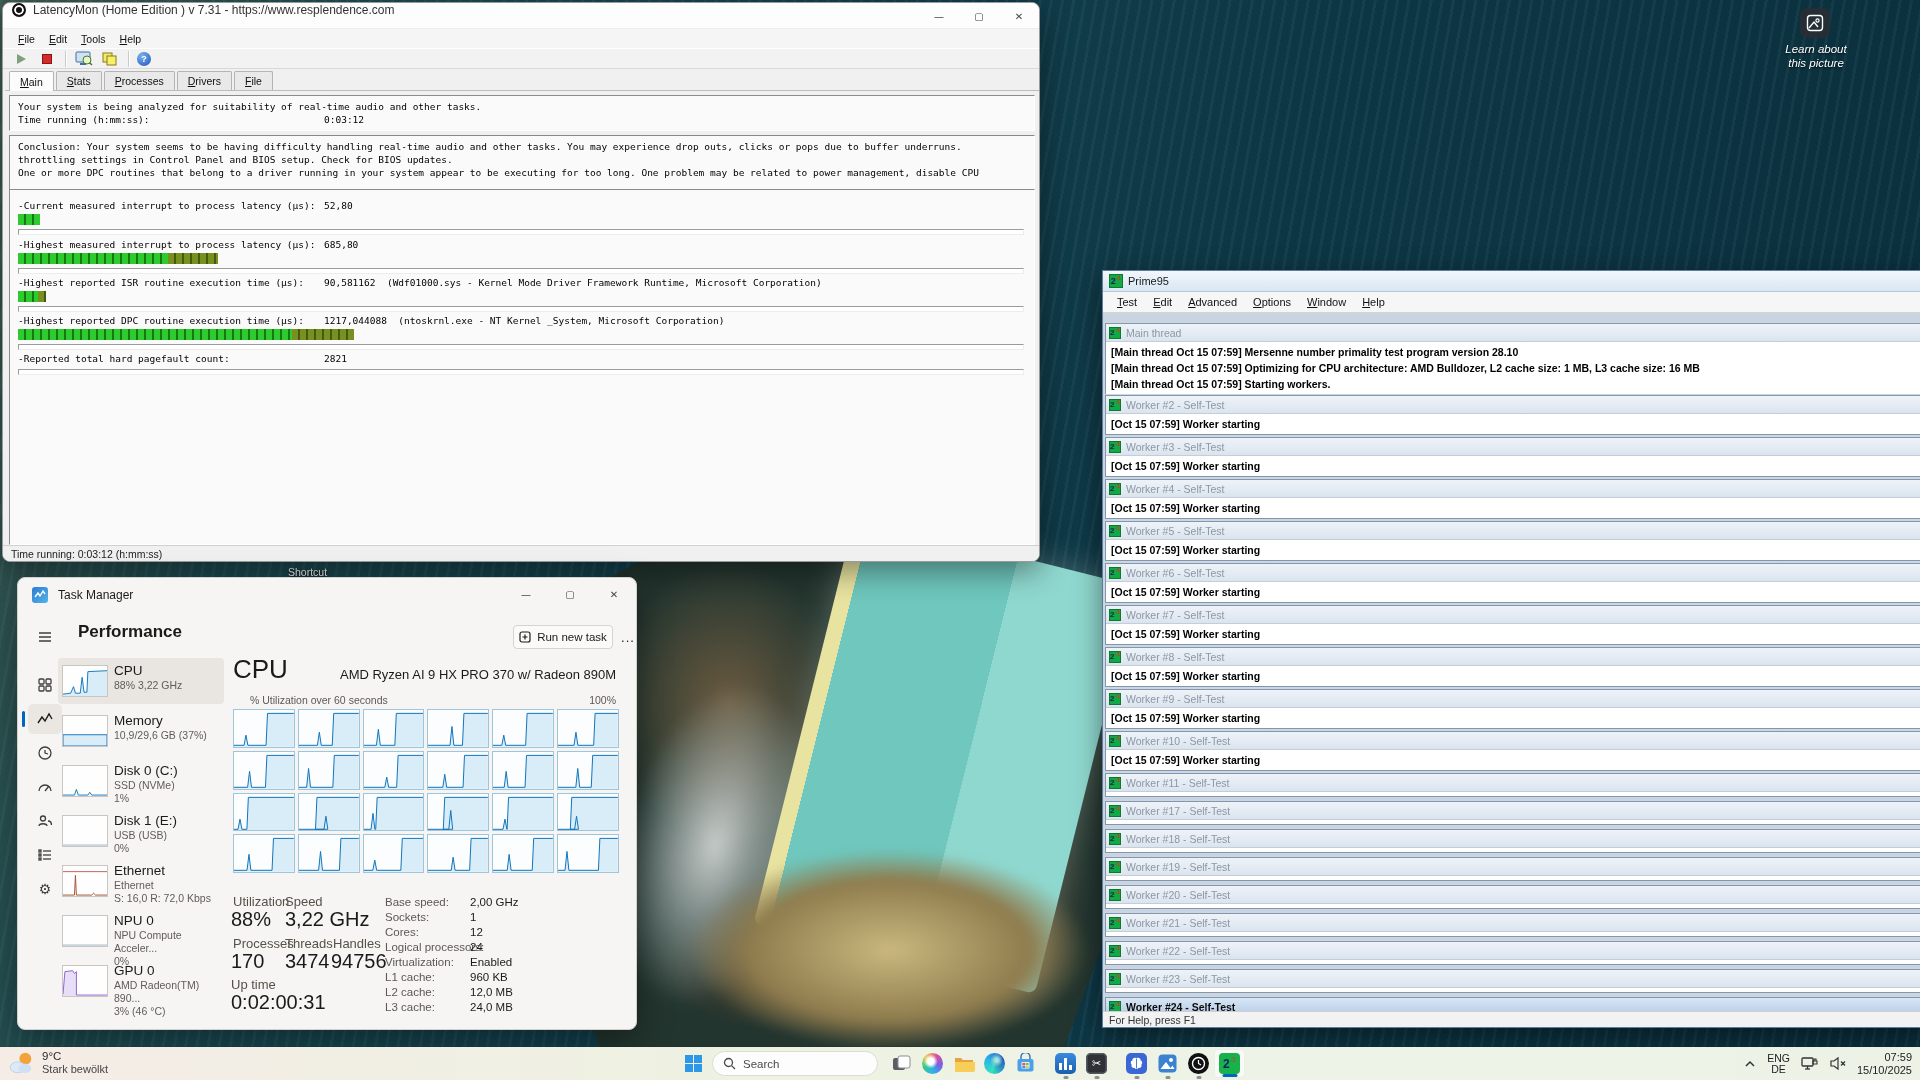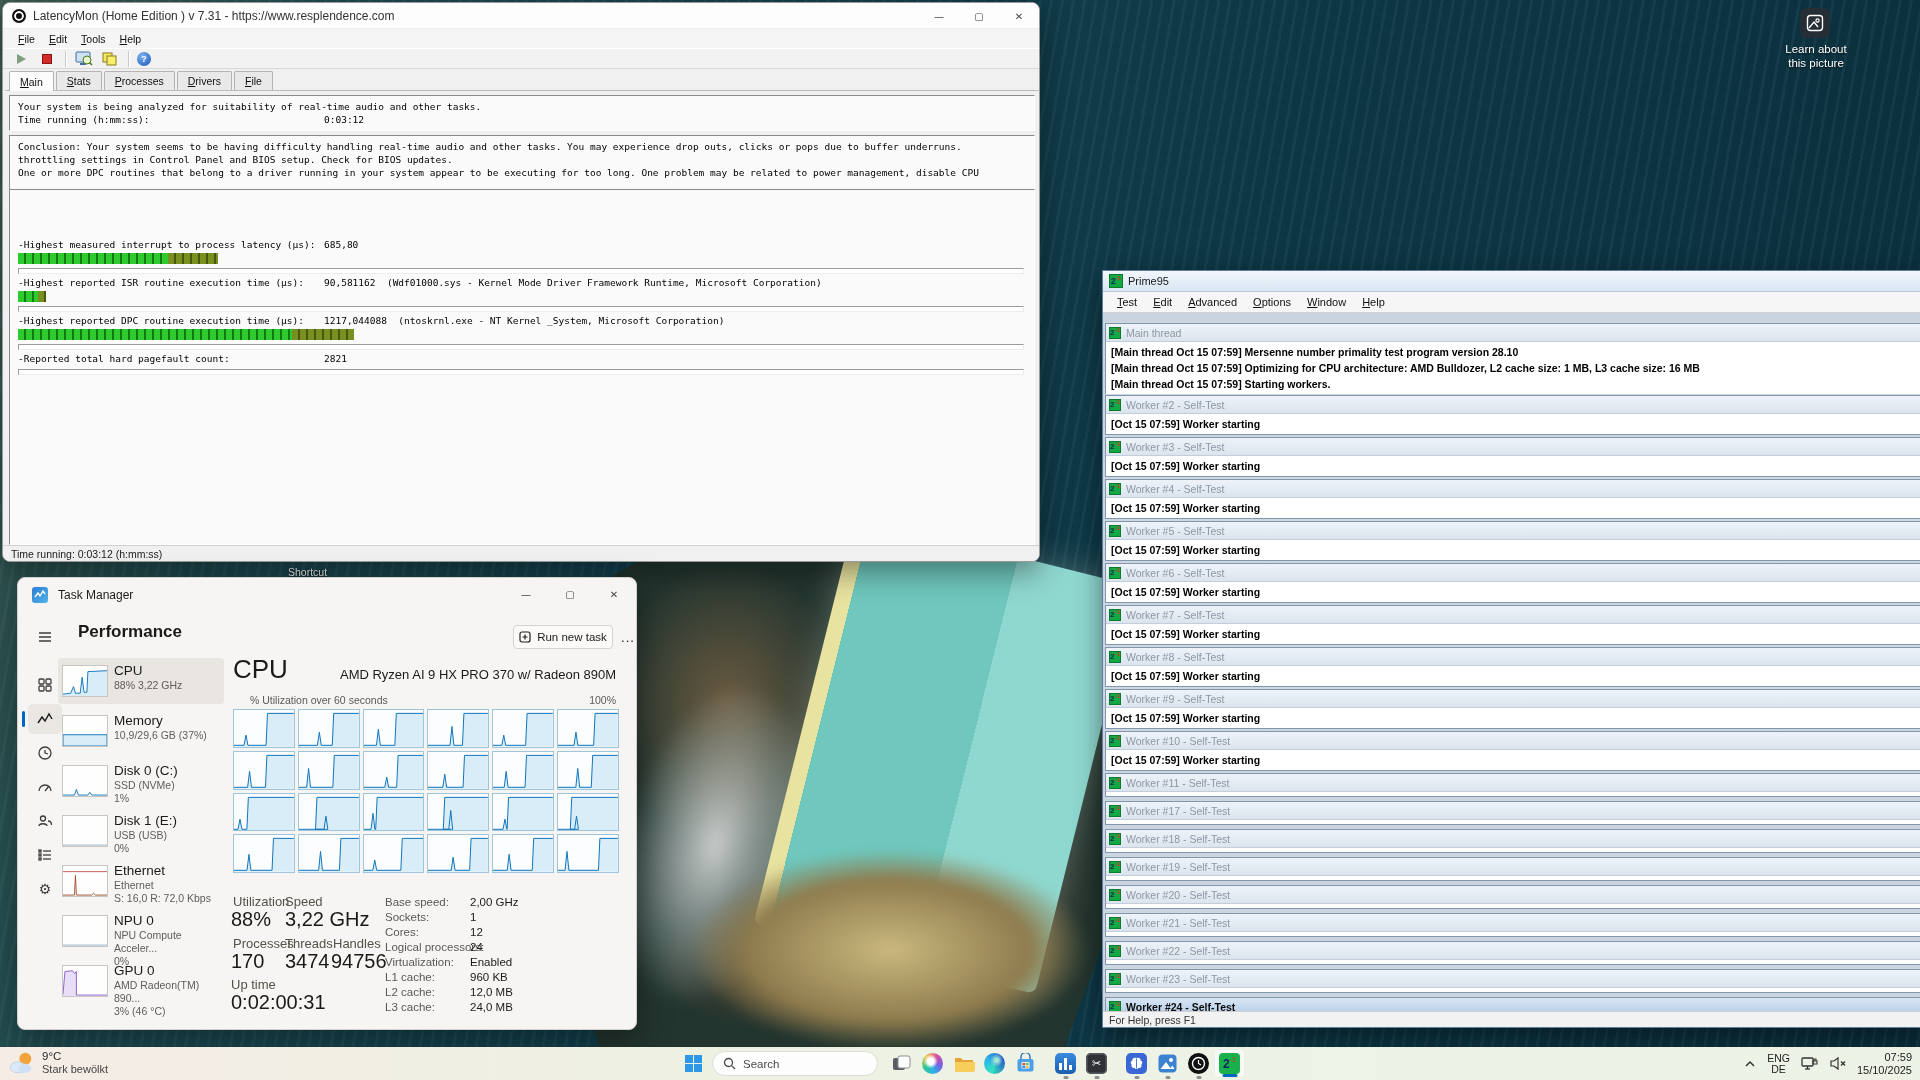--- a/index.html
+++ b/index.html
@@ -23,27 +23,27 @@
   .wp-pool { position:absolute; left:800px; top:545px; width:290px; height:420px; transform:rotate(14deg);
     background:linear-gradient(90deg,#e8e3a0 0 16px, #6fc7bd 16px 58%, #8fd8cf 58%);
     border-radius:8px; box-shadow:0 0 34px rgba(255,255,240,.25); }
   .wp-sand { position:absolute; left:690px; top:850px; width:400px; height:200px;
     background:radial-gradient(closest-side,#c9b87e,#8f7c4e 70%,transparent); filter:blur(4px); }
 
   
   .learn-pic { position:absolute; left:1800px; top:8px; width:120px; text-align:left; }
   .learn-pic .lp-ico { width:30px; height:30px; border-radius:7px; background:rgba(42,46,52,.85);
     display:flex; align-items:center; justify-content:center; }
-  .learn-pic .lp-label { color:#fff; font-size:11.5px; text-shadow:0 1px 2px rgba(0,0,0,.8); margin-top:4px; line-height:14px; width:64px; text-align:center; margin-left:-16px; }
+  .learn-pic .lp-label { color:#fff; font-size:11.5px; text-shadow:0 1px 2px rgba(0,0,0,.8); margin-top:4px; line-height:14px; width:64px; text-align:center; margin-left:-16px;font-style:italic; }
   .shortcut-label { position:absolute; left:288px; top:566px; color:#fff; font-size:10.5px; text-shadow:0 1px 2px rgba(0,0,0,.9); }
 
   
   .lm-win { position:absolute; left:2px; top:2px; width:1038px; height:560px; background:#f0f0f0;
     border:1px solid #9a9a9a; border-radius:8px; box-shadow:0 10px 30px rgba(0,0,0,.4); overflow:hidden; }
-  .lm-titlebar { position:absolute; left:0; top:0; right:0; height:26px; background:#fdfdfd; display:flex; align-items:center; padding-left:9px; border-bottom:1px solid #ececec; }
+  .lm-titlebar { position:absolute; left:0; top:0; right:0; height:26px; background:#fdfdfd; display:flex; align-items:flex-start; padding-left:9px; border-bottom:1px solid #ececec; }
   .lm-appico { width:14px; height:14px; border-radius:50%; background:#111; border:2px solid #111; box-shadow:inset 0 0 0 2px #fff; margin-right:7px; }
   .lm-title { font-size:12px; color:#333; }
   .lm-caption-btns { position:absolute; right:0; top:0; height:26px; display:flex; }
   .lm-cap { width:40px; height:26px; display:flex; align-items:center; justify-content:center; font-size:10px; color:#444; font-family:"DejaVu Sans", sans-serif; }
   .lm-menubar { position:absolute; left:0; top:26px; right:0; height:19px; background:#f5f5f5; display:flex; align-items:center; padding-left:8px; gap:0; }
   .lm-menu-item { display:inline-block; font-size:10.5px; color:#111; padding:2px 7px; }
   .lm-menu-item::first-letter { text-decoration:underline; }
   .lm-toolbar { position:absolute; left:0; top:45px; right:0; height:21px; background:#f2f2f2; border-top:1px solid #fff; border-bottom:1px solid #d8d8d8; display:flex; align-items:center; padding-left:8px; gap:6px; }
   .lm-tool { width:20px; height:16px; display:flex; align-items:center; justify-content:center; }
   .lm-sep { width:1px; height:16px; background:#c9c9c9; box-shadow:1px 0 0 #fff; margin:0 2px; }
@@ -395,20 +395,28 @@
       <div class="lm-box" style="top:4px;height:36px">
         <span class="lm-line">Your system is being analyzed for suitability of real-time audio and other tasks.</span>
         <span class="lm-kv"><span class="k">Time running (h:mm:ss):</span><span>0:03:12</span></span>
       </div>
       <div class="lm-box" style="top:44px;height:60px">
         <span class="lm-line">Conclusion: Your system seems to be having difficulty handling real-time audio and other tasks. You may experience drop outs, clicks or pops due to buffer underruns.</span>
         <span class="lm-line">throttling settings in Control Panel and BIOS setup. Check for BIOS updates.</span>
         <span class="lm-line">One or more DPC routines that belong to a driver running in your system appear to be executing for too long. One problem may be related to power management, disable CPU</span>
       </div>
       <div class="lm-box" style="top:98px;height:356px;padding:0">
+        <div class="lm-metric" style="top:10px">
+          <div class="lbl-row"><span class="k">-Current measured interrupt to process latency (µs):</span><span>52,80</span></div>
+          <div class="lm-led">
+              <span class="led-bright" style="width: 22px;"></span>
+              <span class="led-dark" style="width: 0px;"></span>
+            </div>
+          <div class="lm-groove"></div>
+        </div>
         <div class="lm-metric" style="top:49px">
           <div class="lbl-row"><span class="k">-Highest measured interrupt to process latency (µs):</span><span>685,80</span></div>
           <div class="lm-led">
               <span class="led-bright" style="width: 150px;"></span>
               <span class="led-dark" style="width: 50px;"></span>
             </div>
           <div class="lm-groove"></div>
         </div>
         <div class="lm-metric" style="top:87px">
           <div class="lbl-row"><span class="k">-Highest reported ISR routine execution time (µs):</span><span>90,581162  (Wdf01000.sys - Kernel Mode Driver Framework Runtime, Microsoft Corporation)</span></div>

